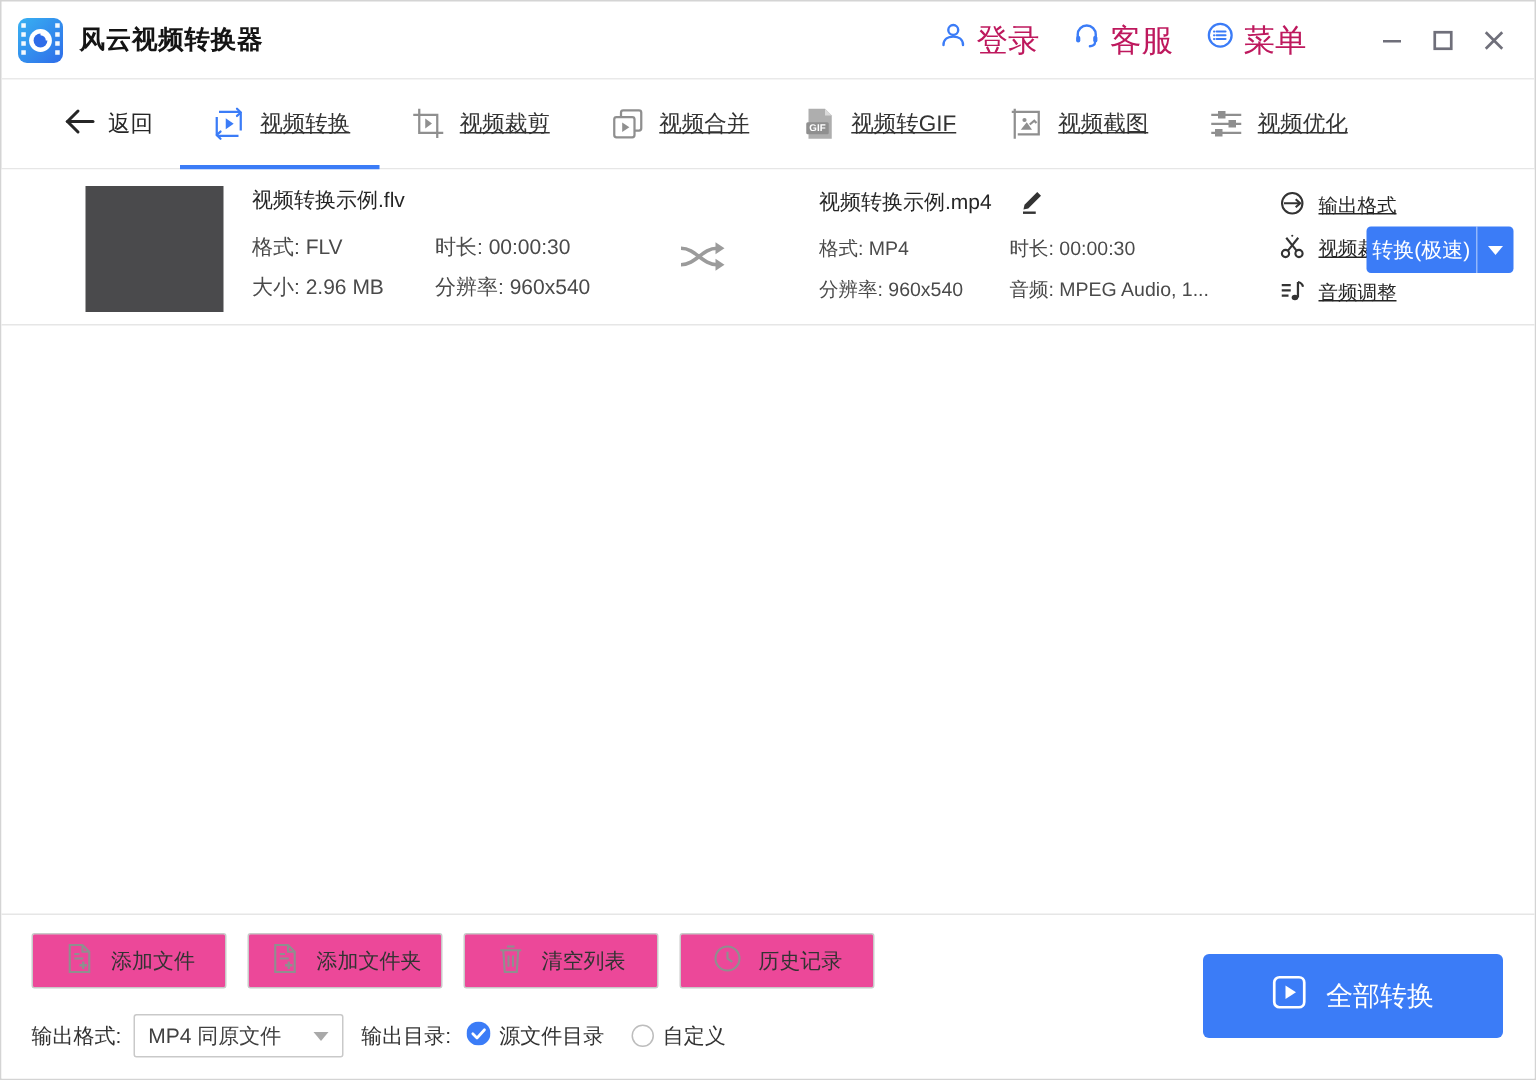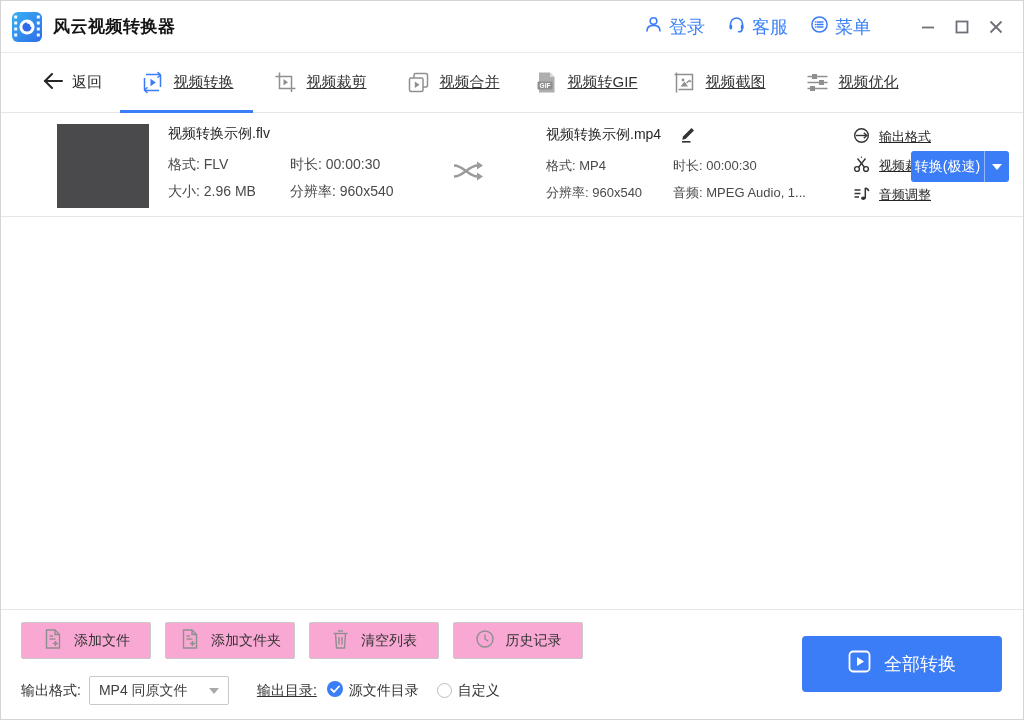--- a/index.html
+++ b/index.html
@@ -5,21 +5,21 @@
   * { margin:0; padding:0; box-sizing:border-box; }
   html,body { width:1024px; height:720px; }
   body { font-family:"Liberation Sans","DejaVu Sans",sans-serif; background:#fff; color:#262626; overflow:hidden; }
   .window { position:relative; width:1024px; height:720px; border:1px solid #d4d4d4; background:#fff; display:flex; flex-direction:column; }
 
   
   .titlebar { height:52px; flex:0 0 52px; display:flex; align-items:center; border-bottom:1px solid #e9e9e9; padding:0 0 0 10px; }
   .app-icon { width:32px; height:32px; display:inline-flex; }
   .app-title { font-size:17px; font-weight:bold; color:#141414; margin-left:10px; letter-spacing:.5px; }
   .tb-spacer { flex:1; }
-  .tb-item { display:inline-flex; align-items:center; gap:6px; font-size:18px; color:#3b82f6; margin-right:22px; cursor:pointer;text-align:center; }
+  .tb-item { display:inline-flex; align-items:center; gap:6px; font-size:21px; color:#be185d; margin-right:22px; cursor:pointer;text-align:center; }
   .win-controls { display:inline-flex; align-items:center; margin:0 10px 0 18px; }
   .win-btn { width:34px; height:30px; display:inline-flex; align-items:center; justify-content:center; cursor:pointer; }
 
   
   .navbar { height:60px; flex:0 0 60px; display:flex; align-items:stretch; border-bottom:1px solid #e6e6e6; }
   .back { display:flex; align-items:center; gap:8px; padding:0 18px 0 16px; font-size:15px; color:#262626; cursor:pointer;margin-left:25px; }
   .tabs { display:flex; }
   .tab { position:relative; width:133px; display:flex; align-items:center; justify-content:center; gap:9px; font-size:15px; color:#333; cursor:pointer;text-decoration:underline; }
   .tab .tab-icon { display:inline-flex; }
   .tab.active::after { content:""; position:absolute; left:0; right:0; bottom:-1px; height:3px; background:#3b7cf7; }
@@ -42,26 +42,26 @@
   .convert-label { flex:1; display:flex; align-items:center; justify-content:center; font-size:14px; }
   .convert-caret { width:25px; display:flex; align-items:center; justify-content:center; border-left:1px solid rgba(255,255,255,.45); }
   .caret-down { width:0; height:0; border-left:5px solid transparent; border-right:5px solid transparent; border-top:6px solid #fff; }
 
   
   .list-area { flex:1 1 auto; background:#fff; }
 
   
   .bottombar { position:relative; height:110px; flex:0 0 110px; border-top:1px solid #e6e6e6; background:#fff; }
   .fbtn-row { position:absolute; left:20px; top:12px; display:flex; gap:14px; }
-  .fbtn { width:130px; height:37px; border:1px solid #c9c9c9; border-radius:2px; background:#f9a8d4; display:flex; align-items:center; justify-content:center; gap:11px; font-size:14px; color:#333; cursor:pointer; }
+  .fbtn { width:130px; height:37px; border:1px solid #c9c9c9; border-radius:2px; background:#ec4899; display:flex; align-items:center; justify-content:center; gap:11px; font-size:14px; color:#333; cursor:pointer; }
   .opts-row { position:absolute; left:20px; top:66px; display:flex; align-items:center; font-size:14px; color:#333; }
   .select { width:140px; height:29px; border:1px solid #c9c9c9; border-radius:2px; margin-left:8px; display:flex; align-items:center; padding:0 9px; cursor:pointer; background:#fff; }
   .select .sel-val { flex:1; font-size:14px; color:#404040; }
   .sel-caret { width:0; height:0; border-left:5px solid transparent; border-right:5px solid transparent; border-top:6px solid #a9a9a9; }
-  .dir-label { margin-left:28px;text-decoration:underline; }
+  .dir-label { margin-left:12px; }
   .radio-opt { display:inline-flex; align-items:center; gap:6px; margin-left:10px; cursor:pointer; }
   .radio-opt + .radio-opt { margin-left:18px; }
   .radio-off { width:15px; height:15px; border:1px solid #bdbdbd; border-radius:50%; background:#fff; }
   .convert-all { position:absolute; right:21px; top:26px; width:200px; height:56px; background:#3b7cf7; border-radius:4px; display:flex; align-items:center; justify-content:center; gap:13px; color:#fff; font-size:18px; cursor:pointer; }
 </style>
 </head>
 <body>
 
 <div class="window">
 

